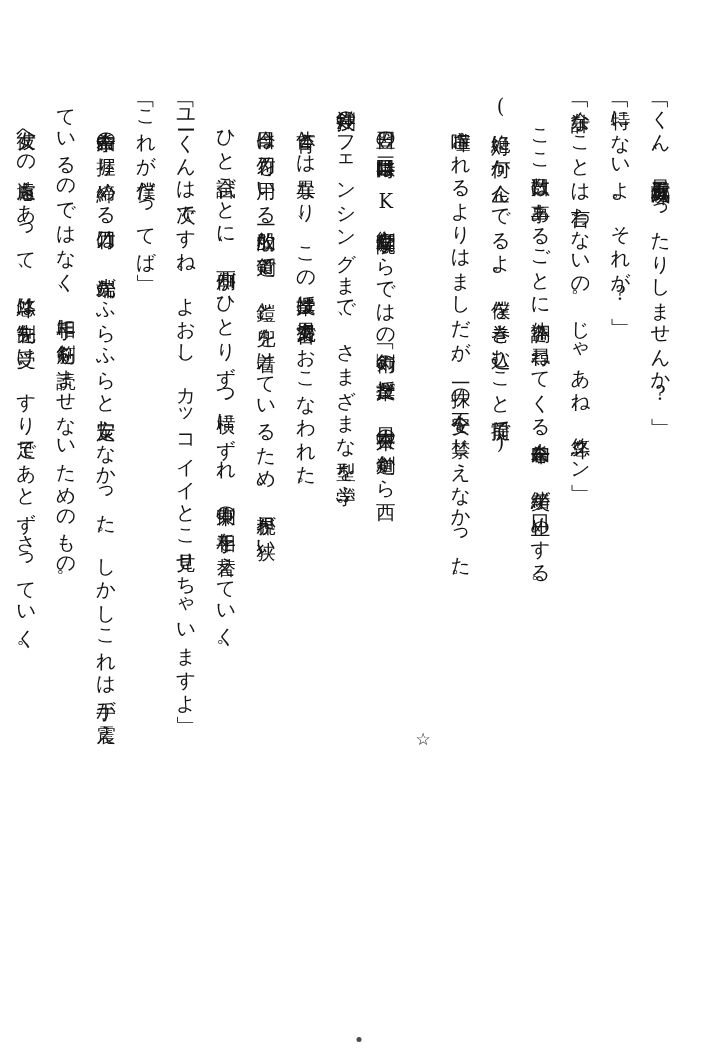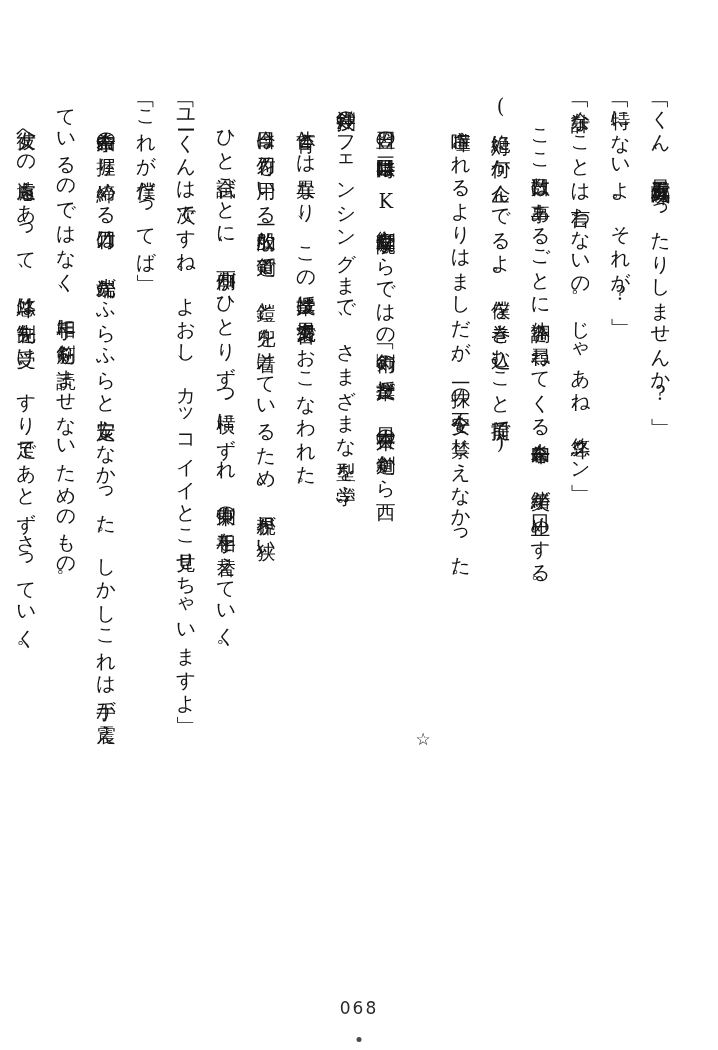--- a/index.html
+++ b/index.html
@@ -102,15 +102,14 @@
     <p class="para">　体育とは異なり、この授業は男女混合でおこなわれた。</p>
     <p class="para">　今日は竹刀を用いる一般的な剣道で、鎧と兜を着けているため、視界が狭い。</p>
     <p class="para">　ひと試合ごとに、西側がひとりずつ横にずれ、東側の相手を替えていく。</p>
     <p class="para">「ユーくんは次ですね。よおし、カッコイイとこ見せちゃいますよ」</p>
     <p class="para">「これが僕だってば」</p>
     <p class="para">　由希奈の握り締める竹刀は、先端がふらふらと安定しなかった。しかしこれは手が震え</p>
     <p class="para">ているのではなく、相手に剣筋を読ませないためのもの。</p>
     <p class="para">　彼女への遠慮もあって、悠斗は先制を受け、すり足であとずさっていく。</p>
   </div>
 
-  <div class="page-number">068</div>
   <div class="spine-mark"></div>
 </div>
 
 </body></html>

